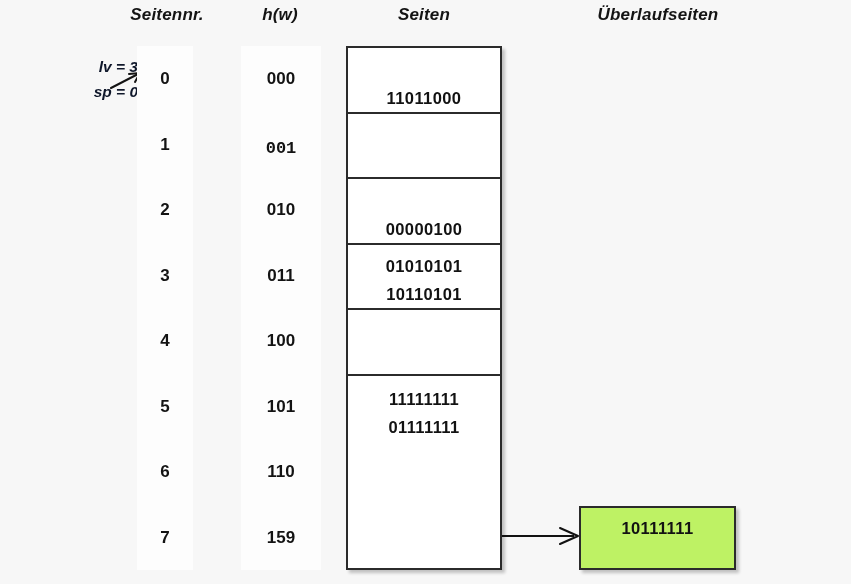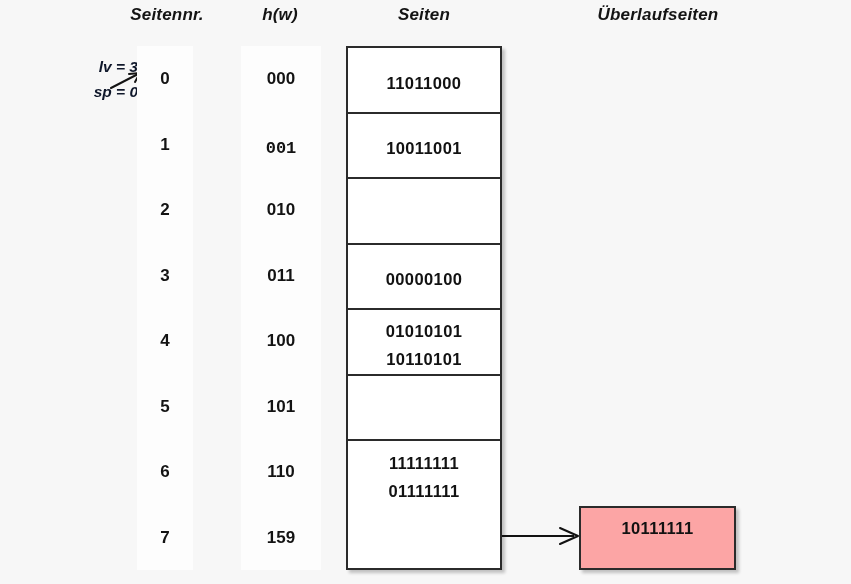--- a/index.html
+++ b/index.html
@@ -97,21 +97,21 @@
     box-shadow: 3px 3px 3px rgba(0,0,0,0.22);
   }
   .page-row {
     position: relative;
     height: 65.5px;
     box-sizing: border-box;
     border-bottom: 2.5px solid #2b2b2b;
     display: flex;
     flex-direction: column;
     align-items: center;
-    justify-content: center;
+    justify-content: flex-end;
     padding-top: 6px;
   }
   .page-row:last-child {
     border-bottom: none;
   }
   .page-entry {
     font-size: 16.5px;
     font-weight: bold;
     line-height: 28px;
     letter-spacing: 0.4px;
@@ -120,21 +120,21 @@
   }
 
   
   #overflow-box {
     position: absolute;
     left: 579px;
     top: 506px;
     width: 157px;
     height: 64px;
     border: 2.5px solid #2b2b2b;
-    background: #fca5a5;
+    background: #bef264;
     box-sizing: border-box;
     box-shadow: 3px 3px 3px rgba(0,0,0,0.22);
     display: flex;
     align-items: flex-start;
     justify-content: center;
     padding-top: 7px;
   }
   #overflow-box .page-entry { line-height: 26px; }
 
   
@@ -183,23 +183,20 @@
   <div class="row-cell col-hash" style="top:242.5px;">011</div>
   <div class="row-cell col-hash" style="top:308px;">100</div>
   <div class="row-cell col-hash" style="top:373.5px;">101</div>
   <div class="row-cell col-hash" style="top:439px;">110</div>
   <div class="row-cell col-hash" style="top:504.5px;">159</div>
 
   <div id="pages-table">
     <div class="page-row">
       <div class="page-entry">11011000</div>
     </div>
-    <div class="page-row">
-      <div class="page-entry">10011001</div>
-    </div>
     <div class="page-row"></div>
     <div class="page-row">
       <div class="page-entry">00000100</div>
     </div>
     <div class="page-row">
       <div class="page-entry">01010101</div>
       <div class="page-entry">10110101</div>
     </div>
     <div class="page-row"></div>
     <div class="page-row">

